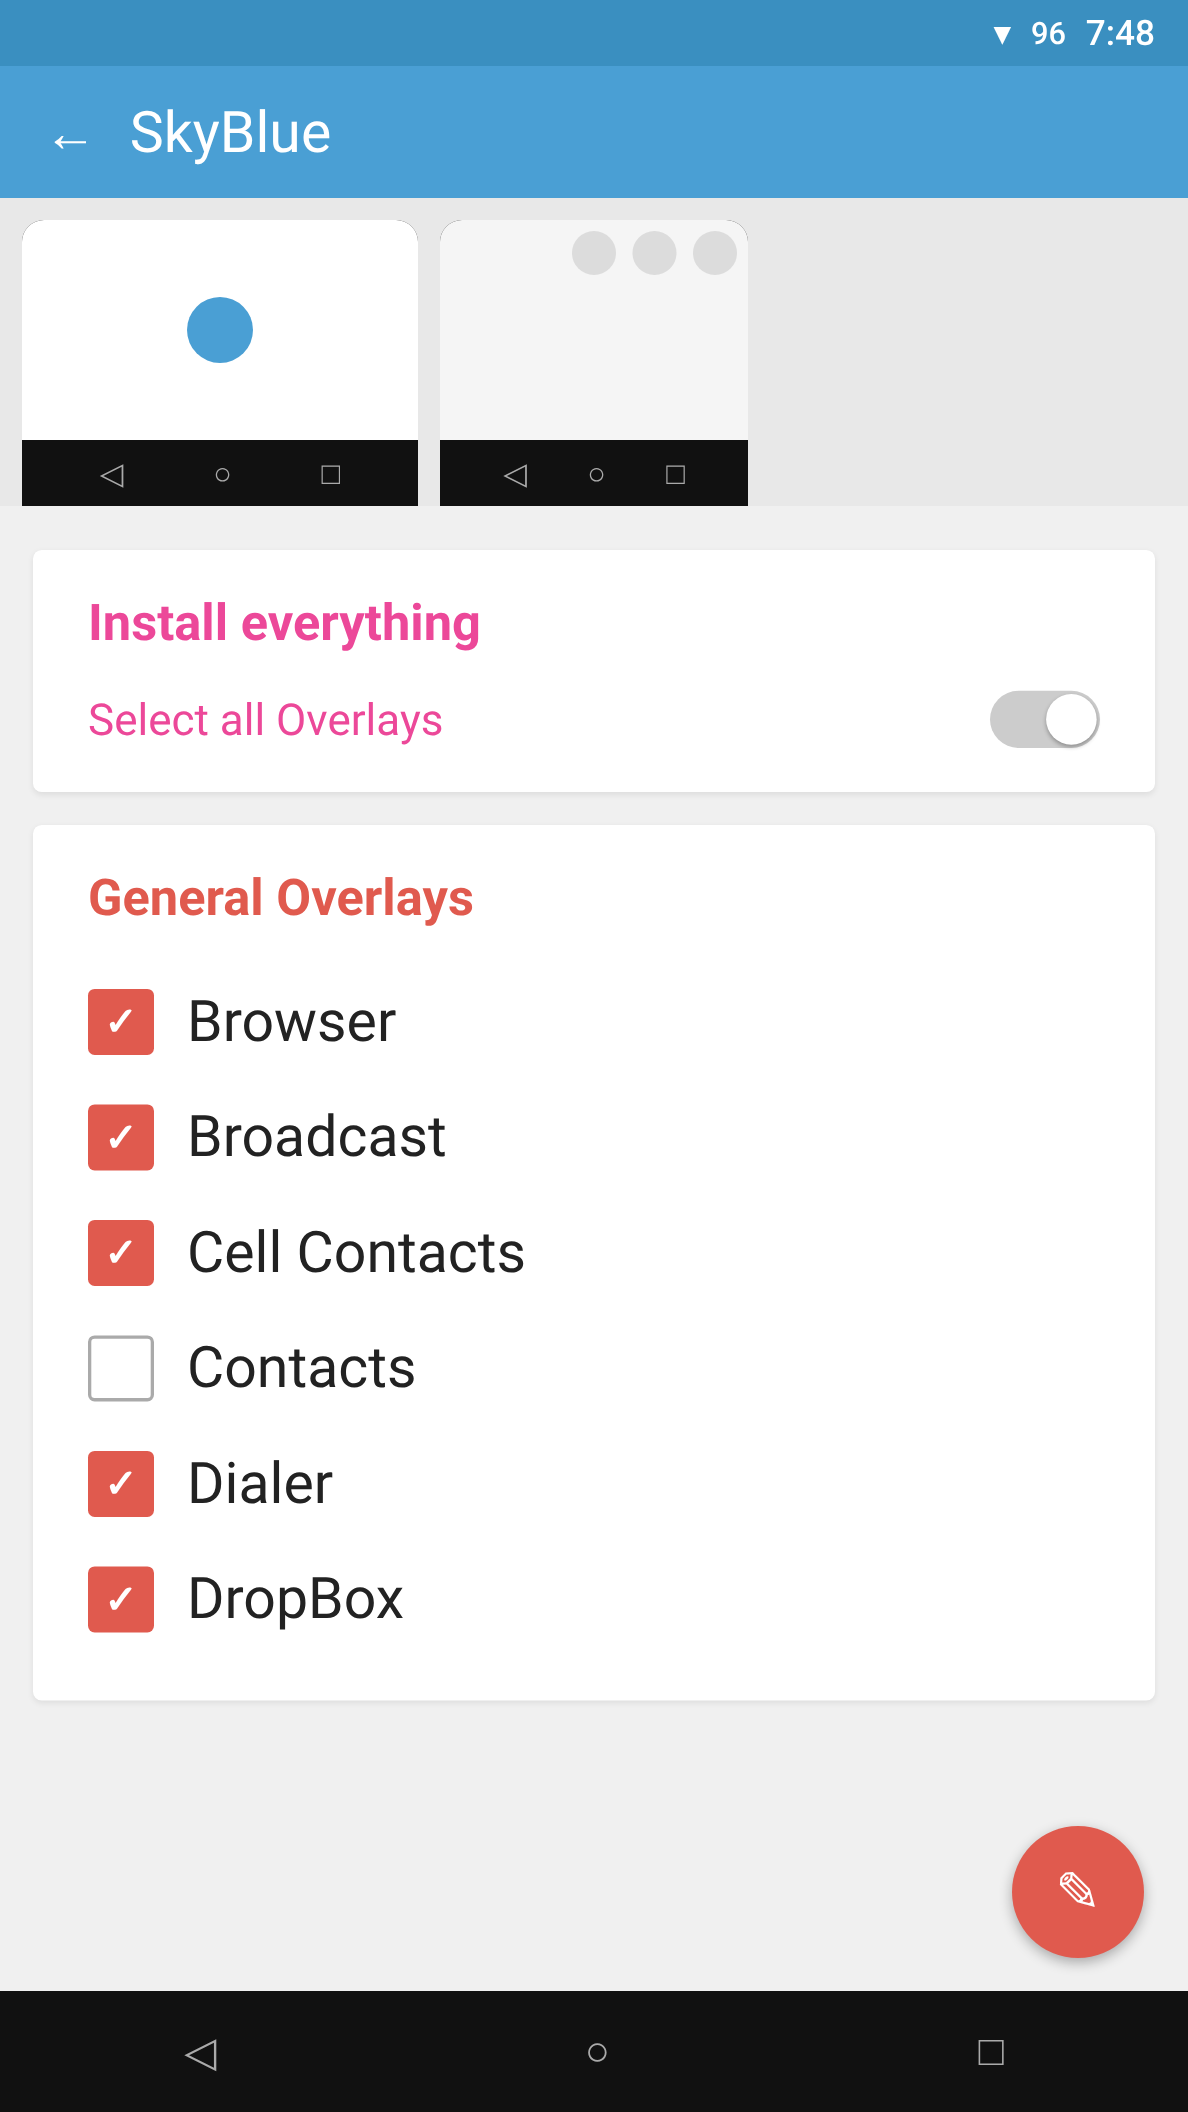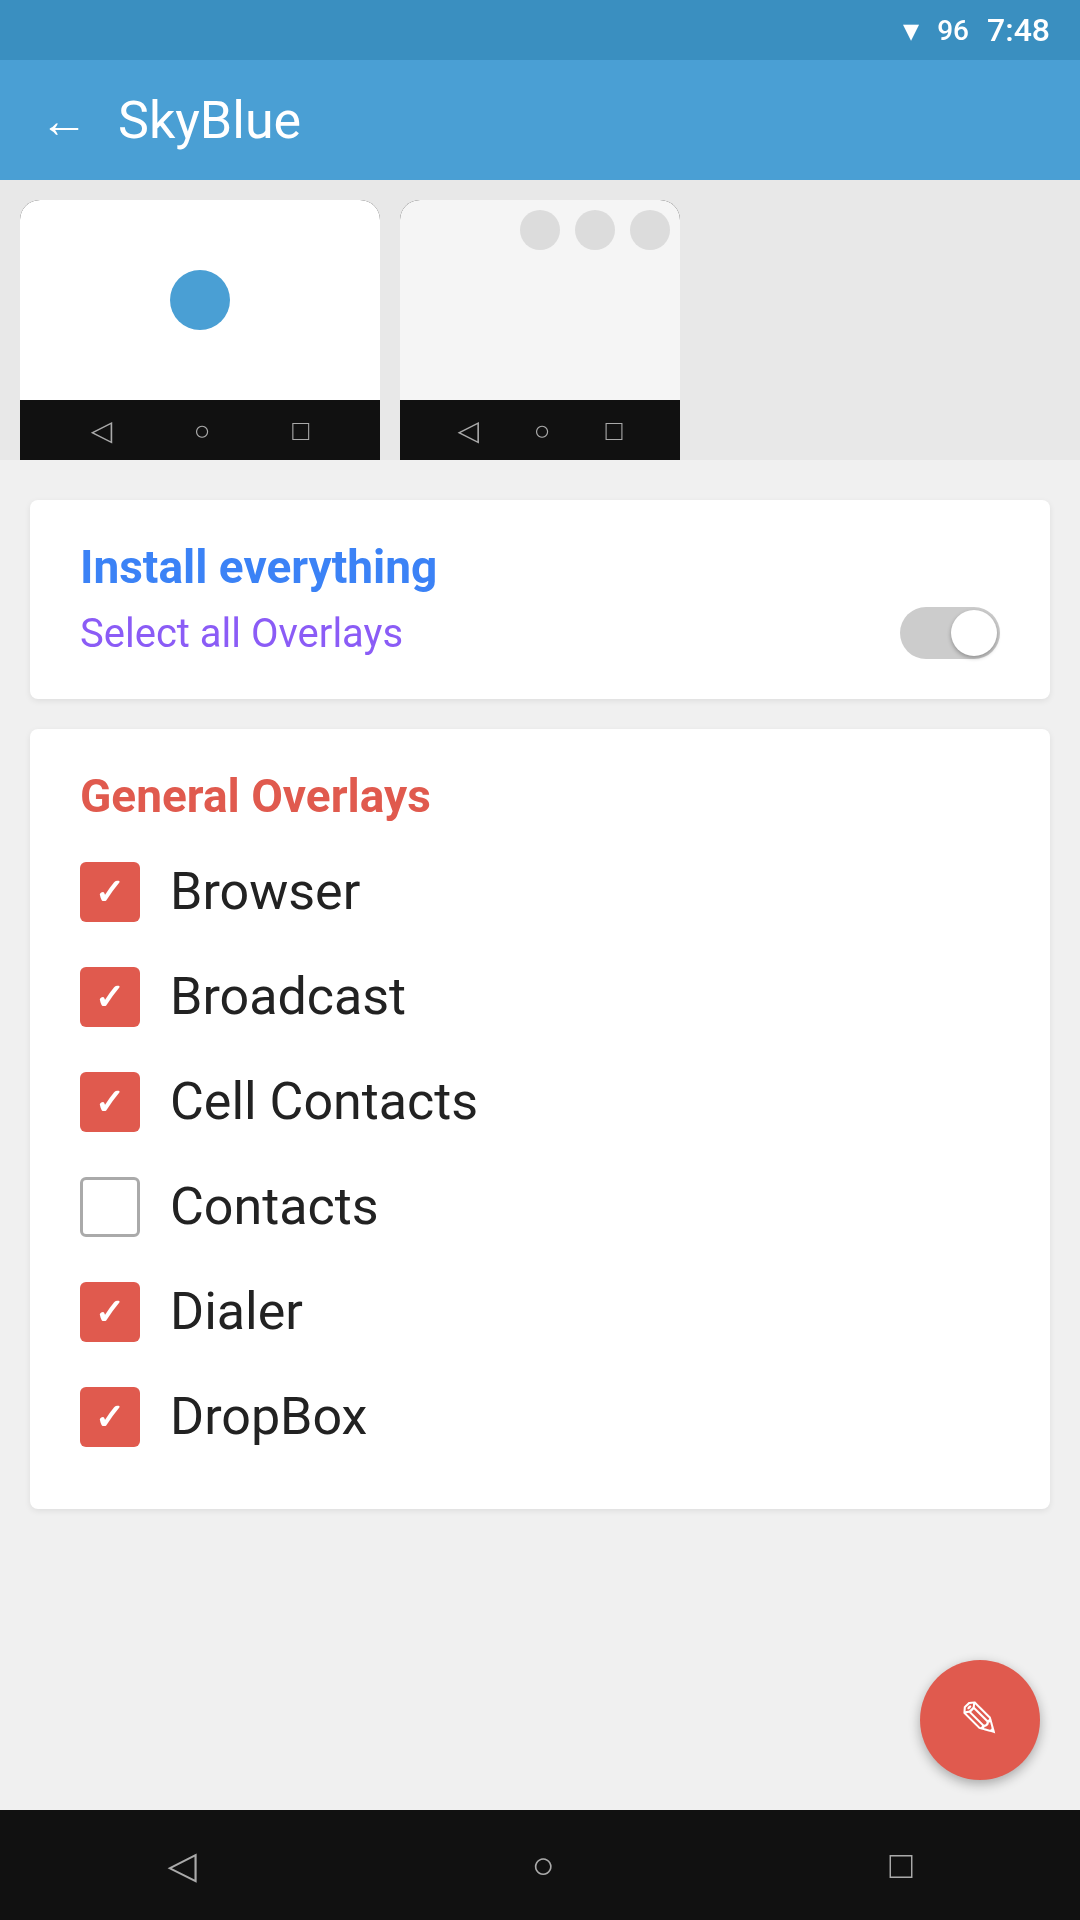--- a/index.html
+++ b/index.html
@@ -147,33 +147,33 @@
     .card {
       background: #fff;
       border-radius: 8px;
       padding: 40px 50px;
       box-shadow: 0 2px 6px rgba(0,0,0,0.08);
     }
 
     .card-title {
       font-size: 46px;
       font-weight: 700;
-      color: #3b82f6;
-      margin-bottom: 13px;
+      color: #ec4899;
+      margin-bottom: 34px;
     }
 
     .toggle-row {
       display: flex;
       align-items: center;
       justify-content: space-between;
     }
 
     .toggle-label {
       font-size: 40px;
-      color: #8b5cf6;
+      color: #ec4899;
     }
 
     
     .toggle-switch {
       width: 100px;
       height: 52px;
       background: #ccc;
       border-radius: 26px;
       position: relative;
       cursor: pointer;
@@ -195,21 +195,21 @@
       background: #fff;
       border-radius: 8px;
       padding: 40px 50px;
       box-shadow: 0 2px 6px rgba(0,0,0,0.08);
     }
 
     .overlay-title {
       font-size: 46px;
       font-weight: 700;
       color: #e05a4e;
-      margin-bottom: 16px;
+      margin-bottom: 32px;
     }
 
     .checkbox-item {
       display: flex;
       align-items: center;
       padding: 22px 0;
       gap: 30px;
       cursor: pointer;
     }
 

